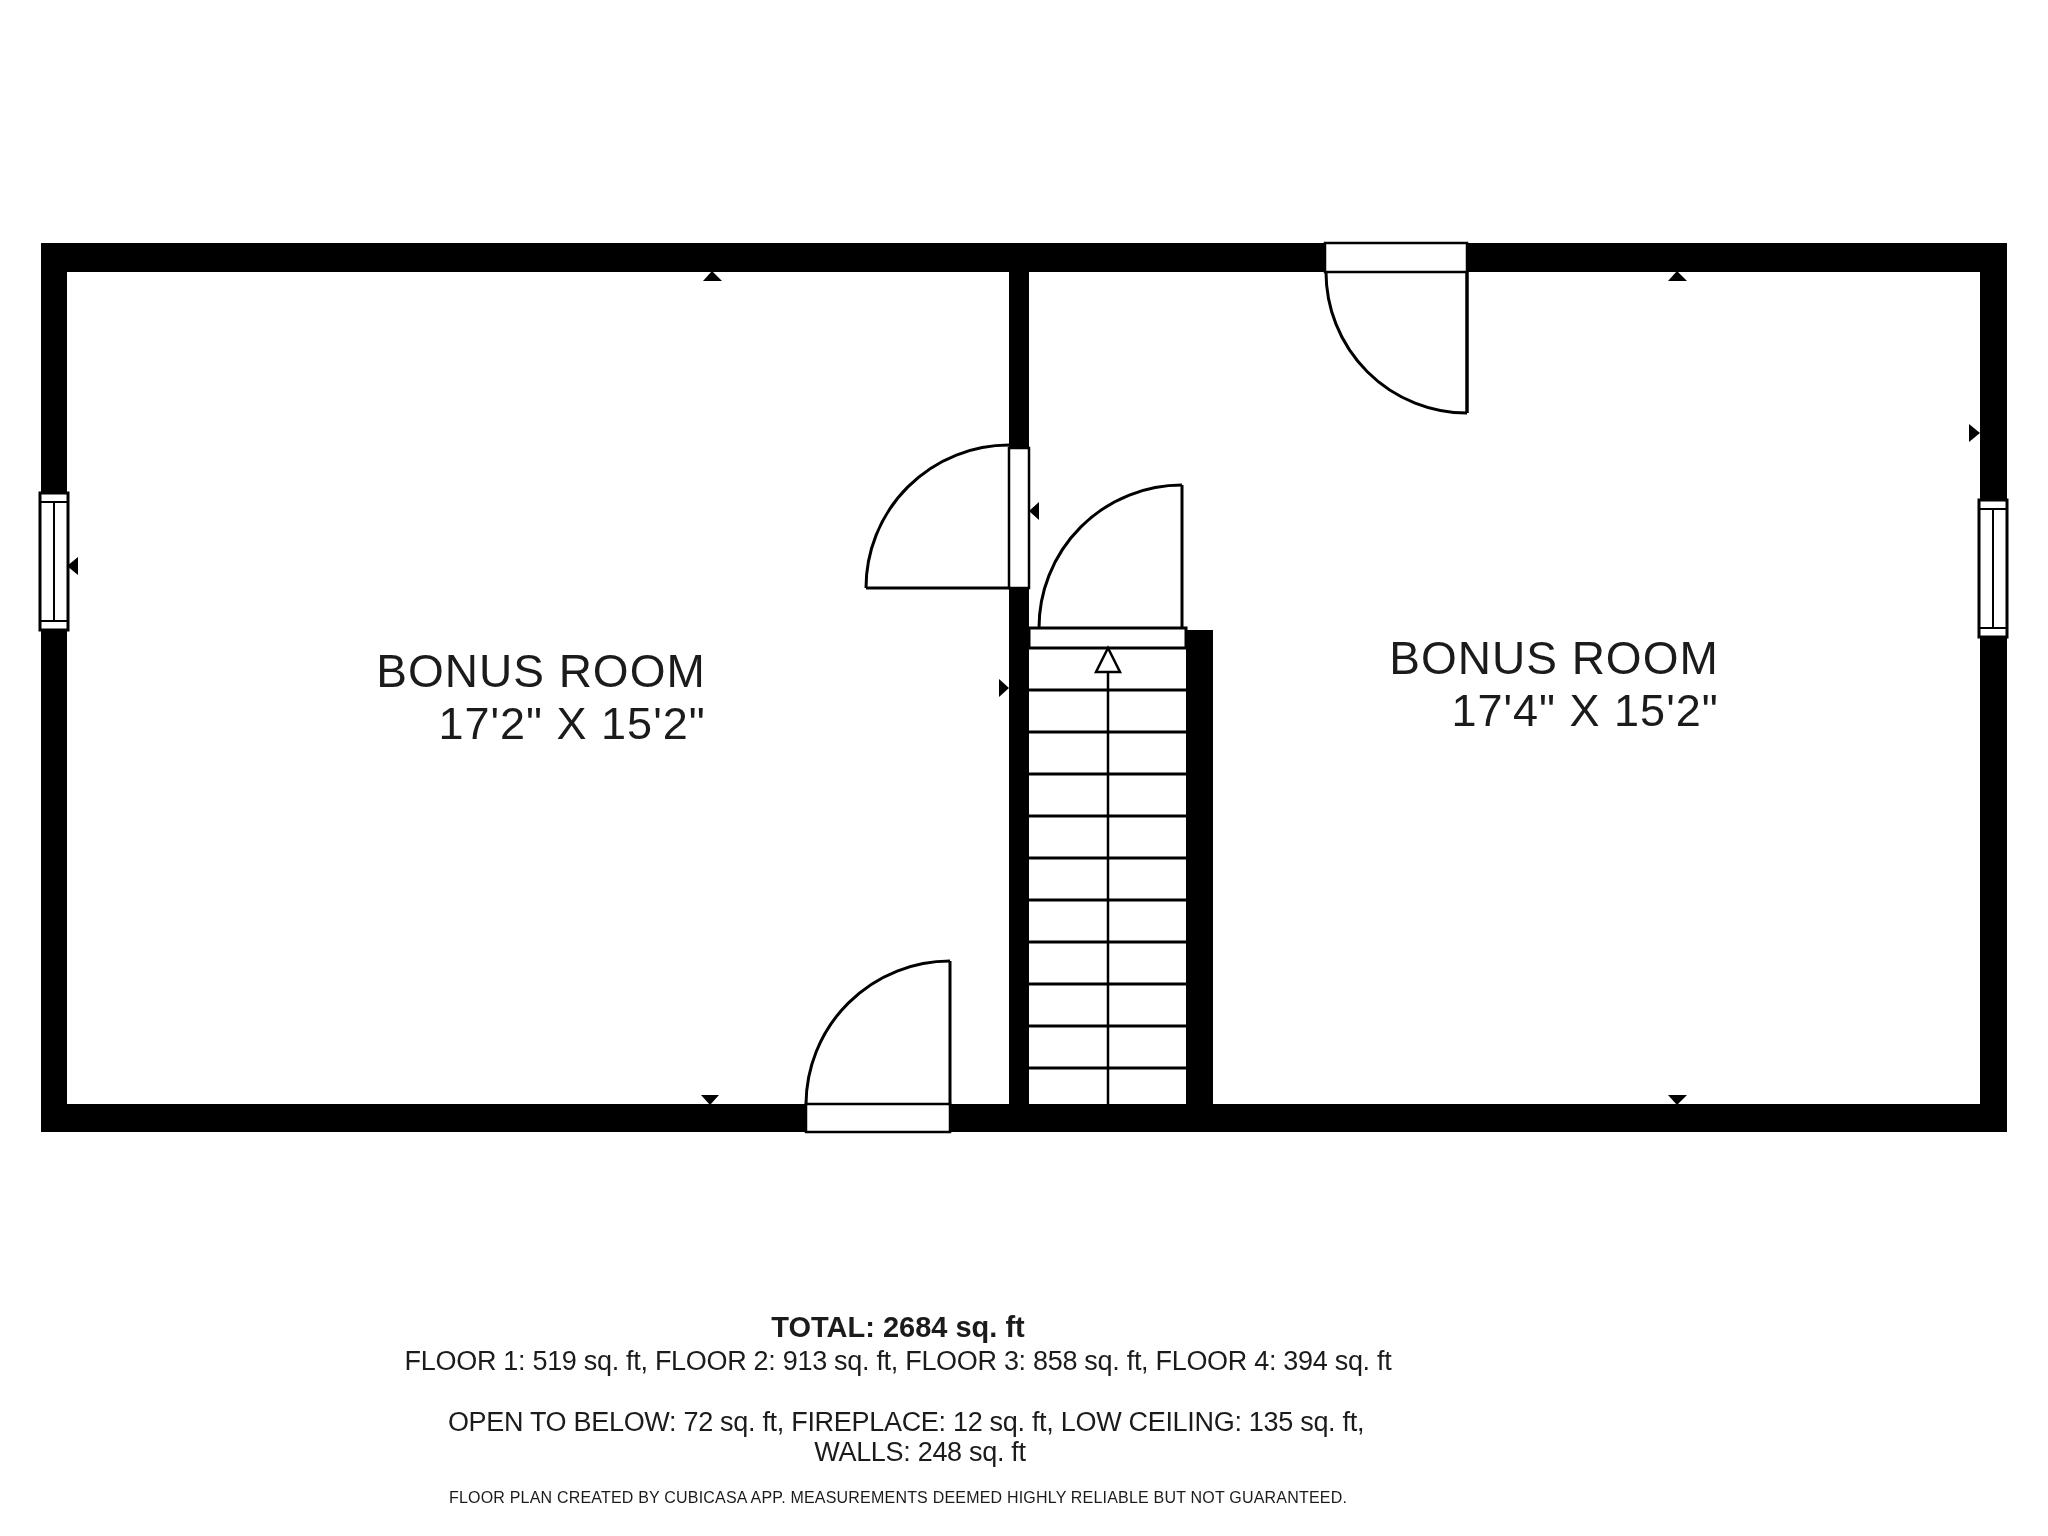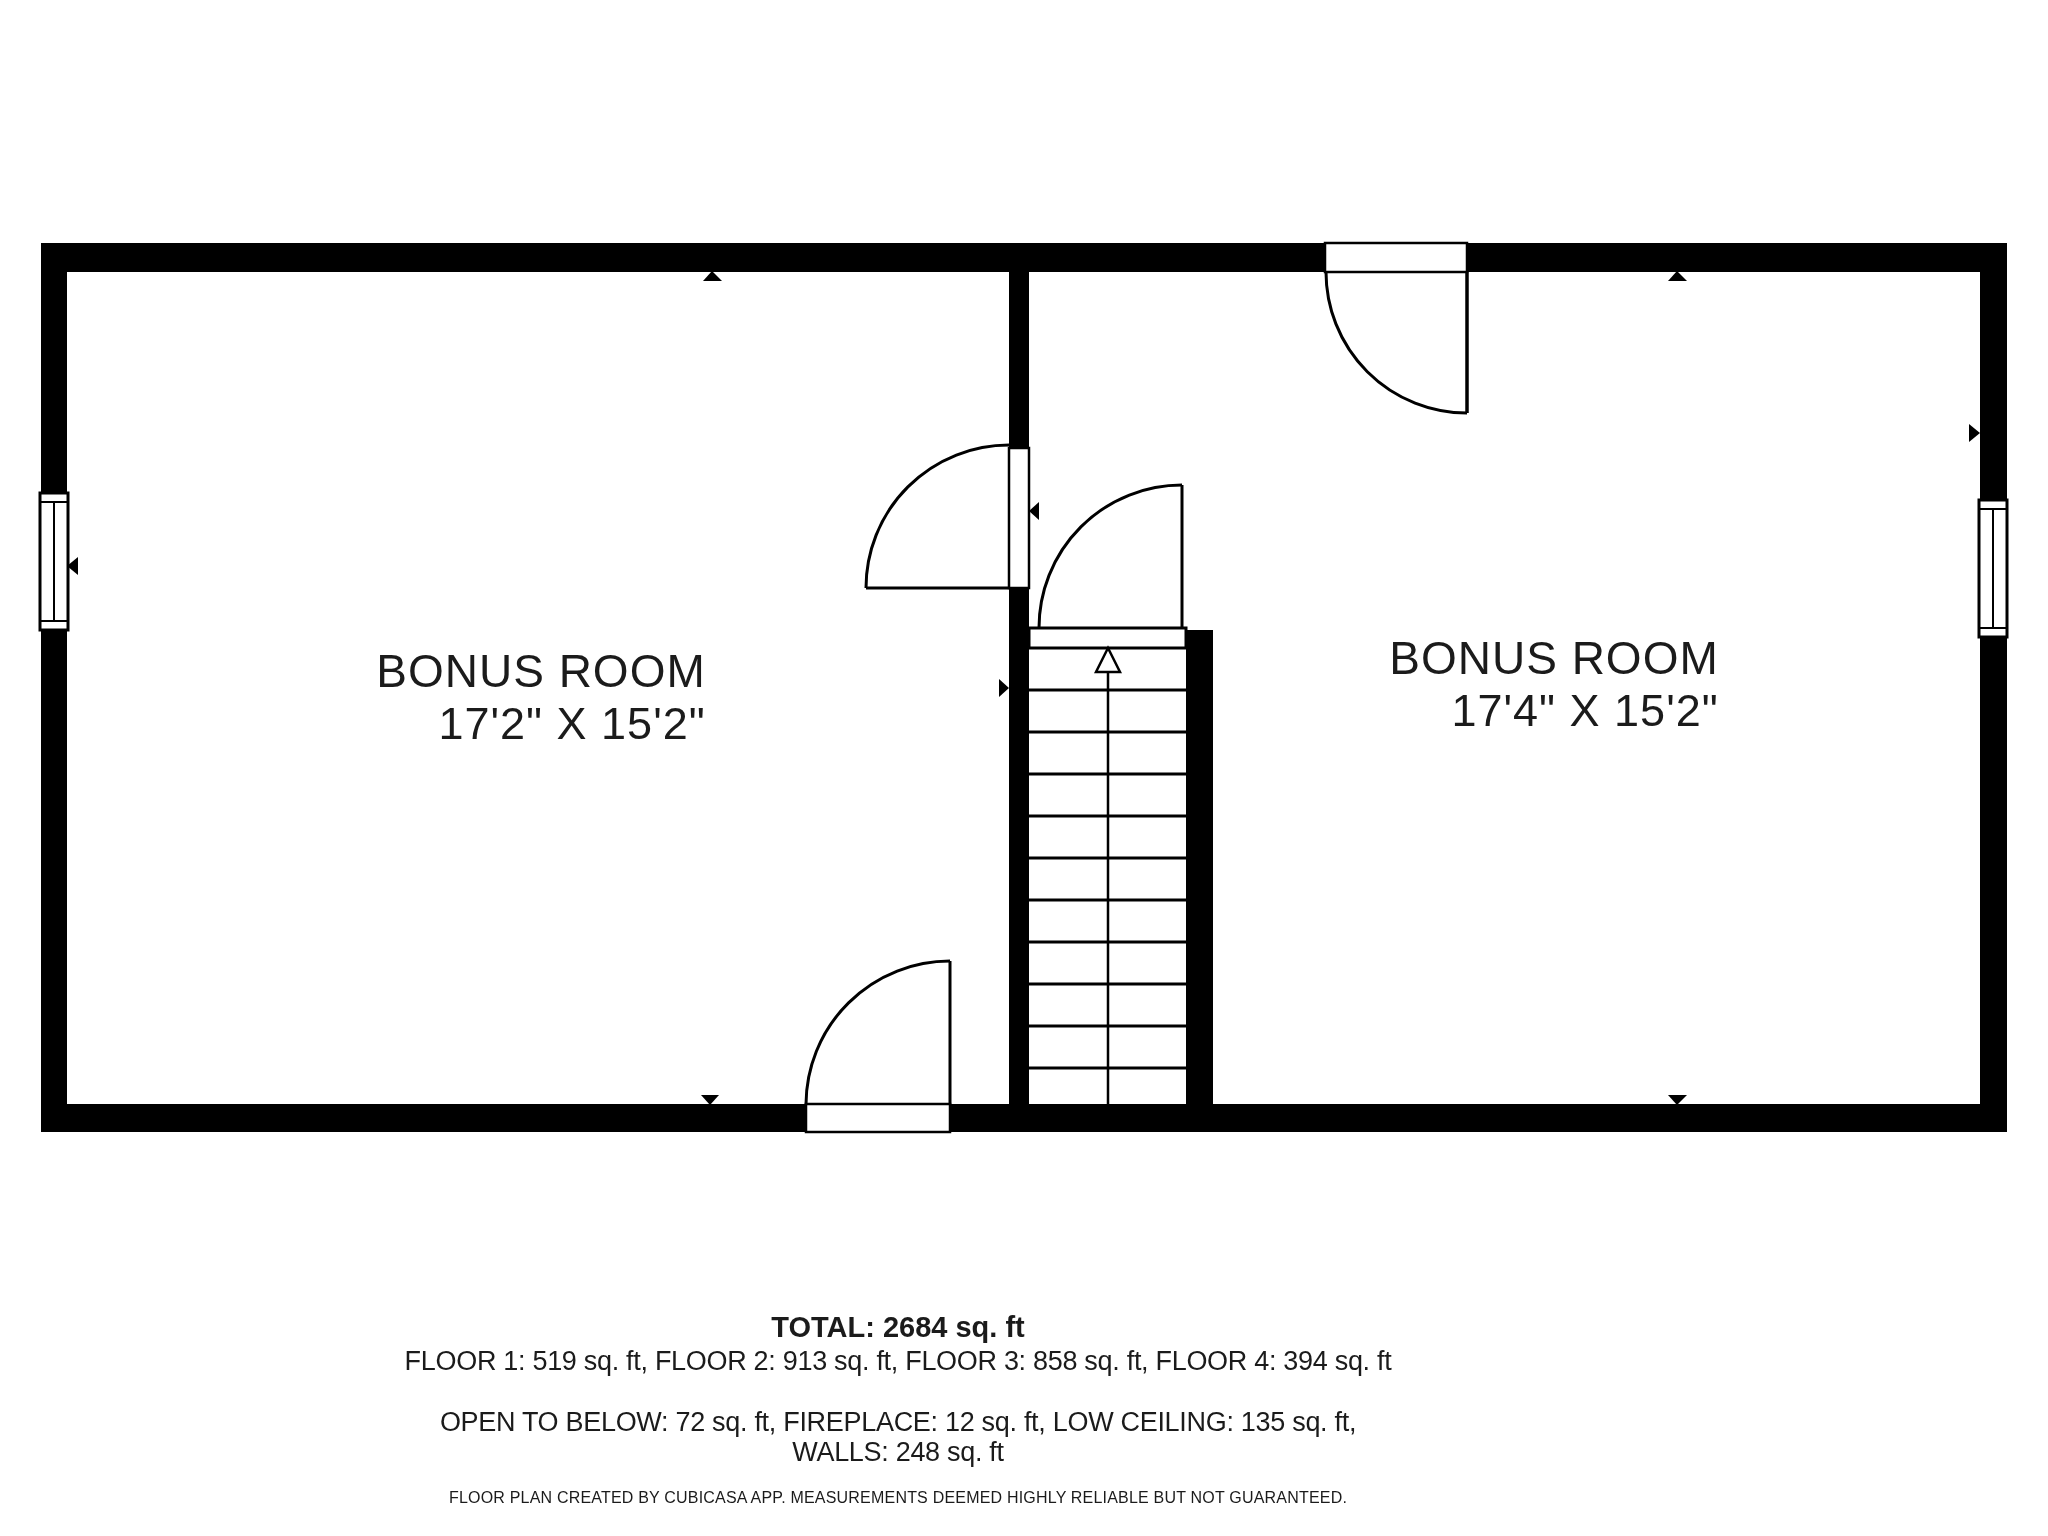--- a/index.html
+++ b/index.html
@@ -29,22 +29,22 @@
     left: 0;
     width: 1796px;
     text-align: center;
     white-space: nowrap;
     color: #1b1b1b;
   }
   .summary-total { top: 1312px; font-size: 29px; font-weight: bold; line-height: 31px; }
   .summary-line  { font-size: 27px; line-height: 30px; letter-spacing: -0.3px; }
   #sum-line-0 { top: 1346px; }
   #sum-line-1 { top: 1376px; }
-  #sum-line-2 { top: 1407px; }
-  #sum-line-3 { top: 1437px; }
+  #sum-line-2 { top: 1407px; padding-left: 8px; }
+  #sum-line-3 { top: 1437px; padding-left: 22px; }
   .plan-footer { top: 1489px; font-size: 16px; letter-spacing: 0.2px; }
 </style>
 </head>
 <body>
 
 <div id="screen">
 
   <svg id="plan-svg" width="2048" height="1536" viewBox="0 0 2048 1536">
 
     <g fill="#000000" stroke="none">

